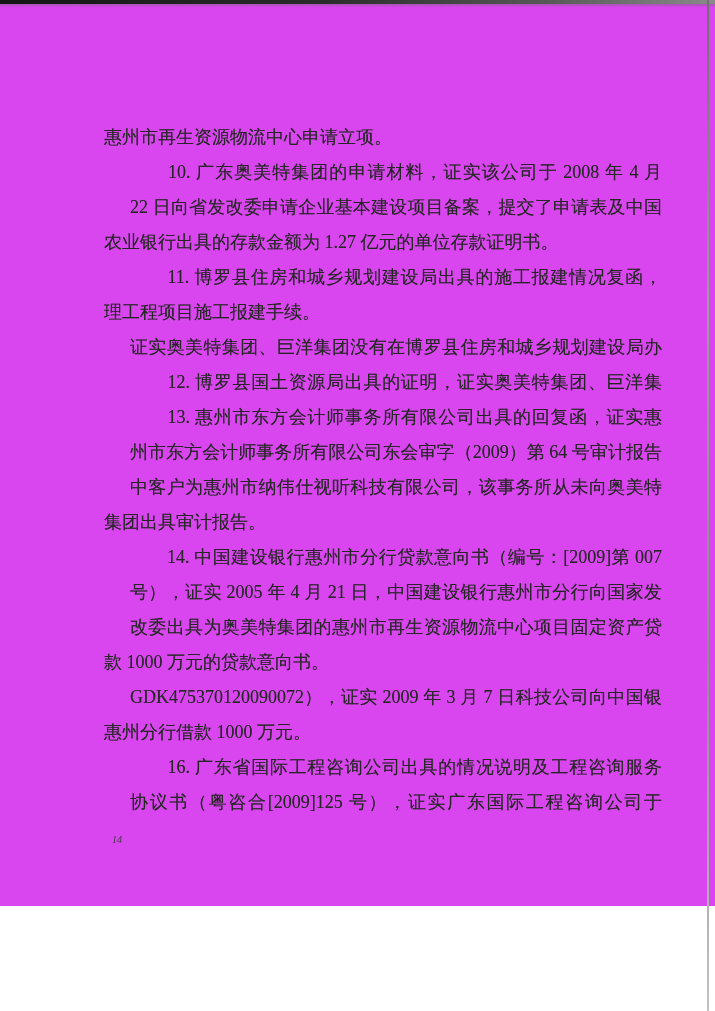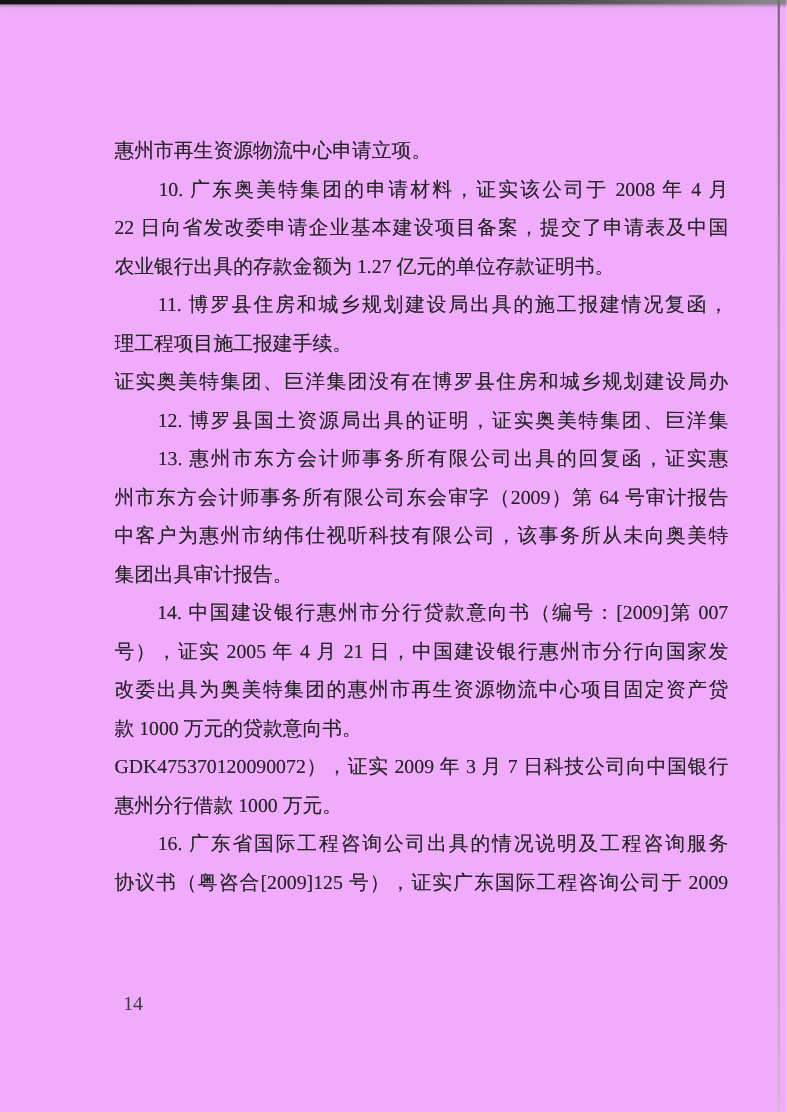--- a/index.html
+++ b/index.html
@@ -9,22 +9,22 @@
   body {
     width: 715px;
     height: 1011px;
     background: #ffffff;
     overflow: hidden;
     font-family: "Liberation Serif", "DejaVu Serif", serif;
   }
   .page {
     position: relative;
     width: 715px;
-    height: 1011px;
-    background: #f0abfc;
+    height: 906px;
+    background: #d946ef;
   }
   
   .scan-top {
     position: absolute;
     top: 0; left: 0;
     width: 715px;
     height: 4px;
     background: linear-gradient(90deg, #141414 0%, #2b2b2b 45%, #555555 75%, #8a8a8a 100%);
     box-shadow: 0 2px 2px rgba(110,110,110,0.45);
   }
@@ -48,33 +48,35 @@
     line-height: 35px;
     font-size: 18px;
     white-space: pre-wrap;
     overflow: hidden;
     text-shadow: 0 0 0.5px rgba(55,55,55,0.55);
   }
   
   .j {
     text-align: justify;
     text-align-last: justify;
+    margin-left: 26px;
   }
   
   .e {
     text-align: left;
     text-align-last: left;
   }
   .page-number {
     position: absolute;
     left: 112px;
-    top: 904px;
-    font-size: 18px;
+    top: 832px;
+    font-size: 10px;
     line-height: 16px;
     color: #3c3c3c;
+    font-style: italic;
   }
 </style>
 </head>
 <body>
 
 <div class="page">
   <div class="scan-top"></div>
   <div class="scan-right"></div>
 
   <div class="textblock">

